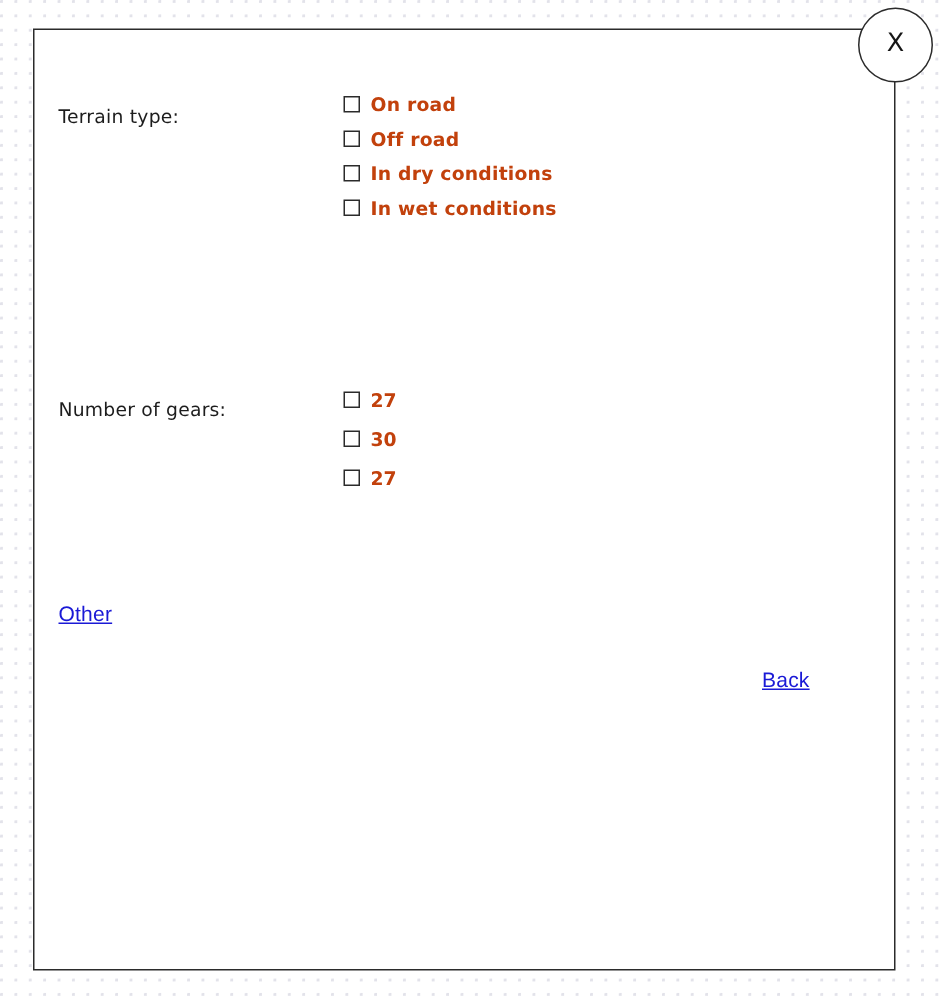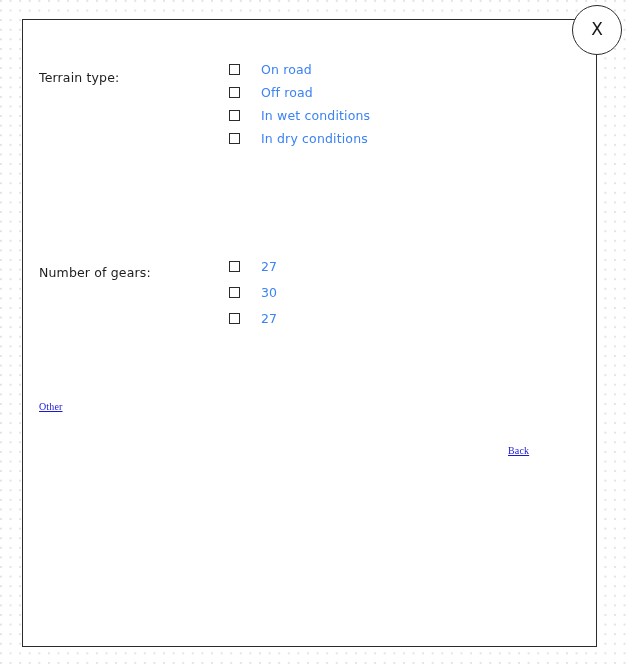--- a/index.html
+++ b/index.html
@@ -101,37 +101,38 @@
   .checkbox {
     width: 11px;
     height: 11px;
     border: 1.3px solid #2b2b2b;
     box-sizing: border-box;
     background: #ffffff;
     flex: 0 0 auto;
     cursor: pointer;
   }
   .option-label {
-    margin-left: 21px;
+    margin-left: 7px;
     font-family: "DejaVu Sans", sans-serif;
     font-size: 12.5px;
-    color: #3b82f6;
+    color: #c2410c;
     letter-spacing: 0.15px;
+    font-weight: bold;
   }
   #group-gears .option-label {
     font-size: 12.5px;
     letter-spacing: 0;
   }
 
   
   .footer-link {
     position: absolute;
     top: 374px;
-    font-family: Liberation Serif, serif;
-    font-size: 10px;
+    font-family: Liberation Sans, sans-serif;
+    font-size: 14px;
     color: #1a19d6;
     text-decoration: underline;
     letter-spacing: 0.15px;
     cursor: pointer;
   }
   #link-other { left: 16px; }
   #link-back  { left: 485px; margin-top: 44px; }
 </style>
 </head>
 <body>
@@ -150,26 +151,26 @@
 
         <div class="option-row">
           <div class="checkbox"></div>
           <span class="option-label">Off road</span>
         </div>
 
 
 
         <div class="option-row">
           <div class="checkbox"></div>
+          <span class="option-label">In dry conditions</span>
+        </div>
+
+        <div class="option-row">
+          <div class="checkbox"></div>
           <span class="option-label">In wet conditions</span>
-        </div>
-
-        <div class="option-row">
-          <div class="checkbox"></div>
-          <span class="option-label">In dry conditions</span>
         </div>
 
       </div>
     </div>
 
     <div class="field-group" id="group-gears">
       <div class="group-label">Number of gears:</div>
       <div class="options">
 
         <div class="option-row">

